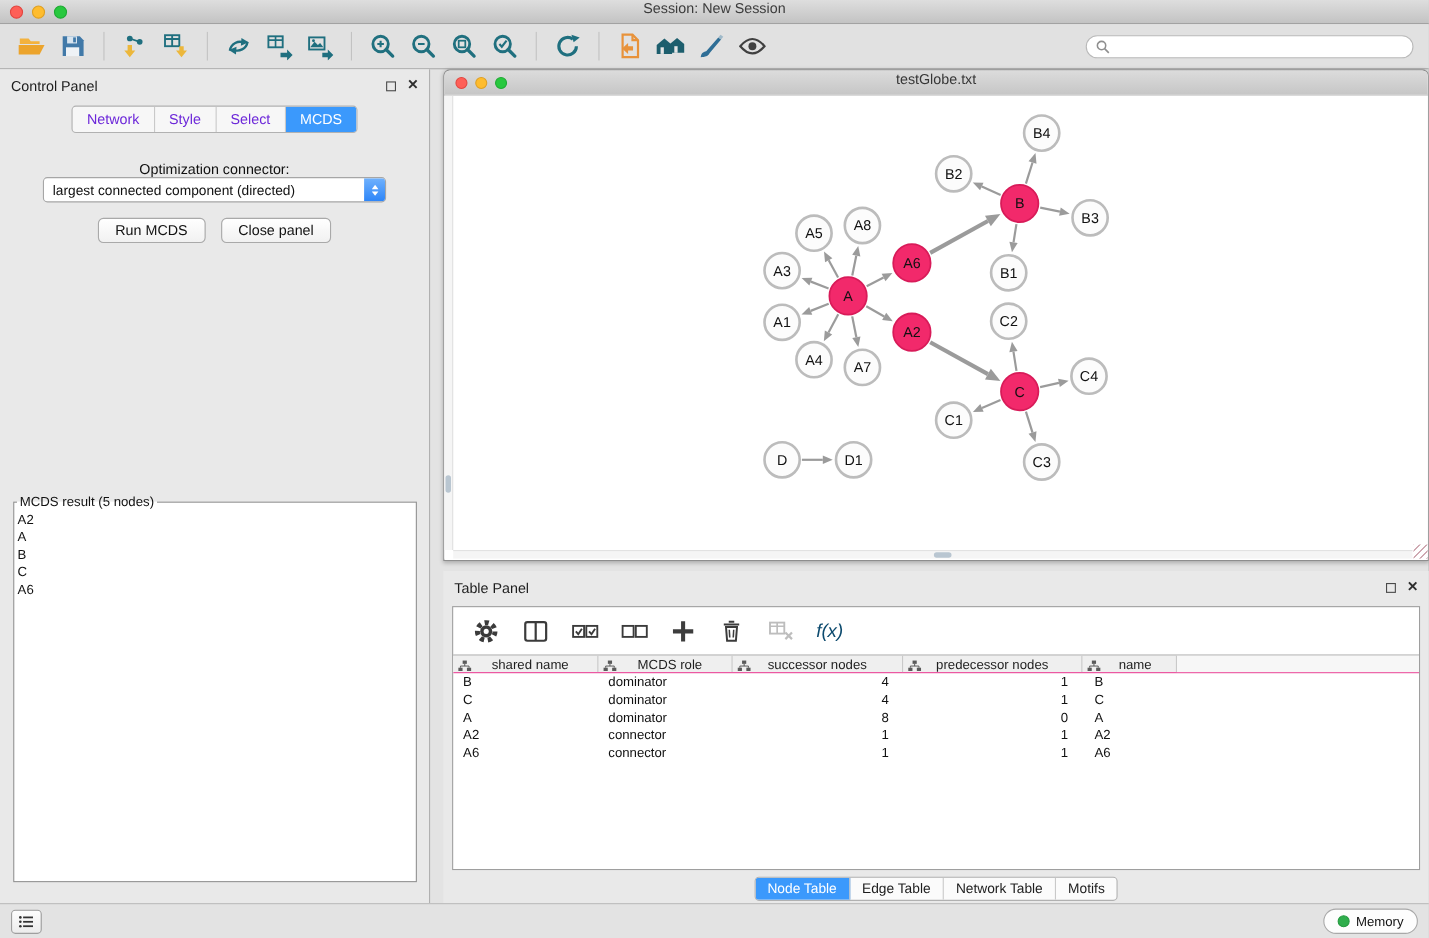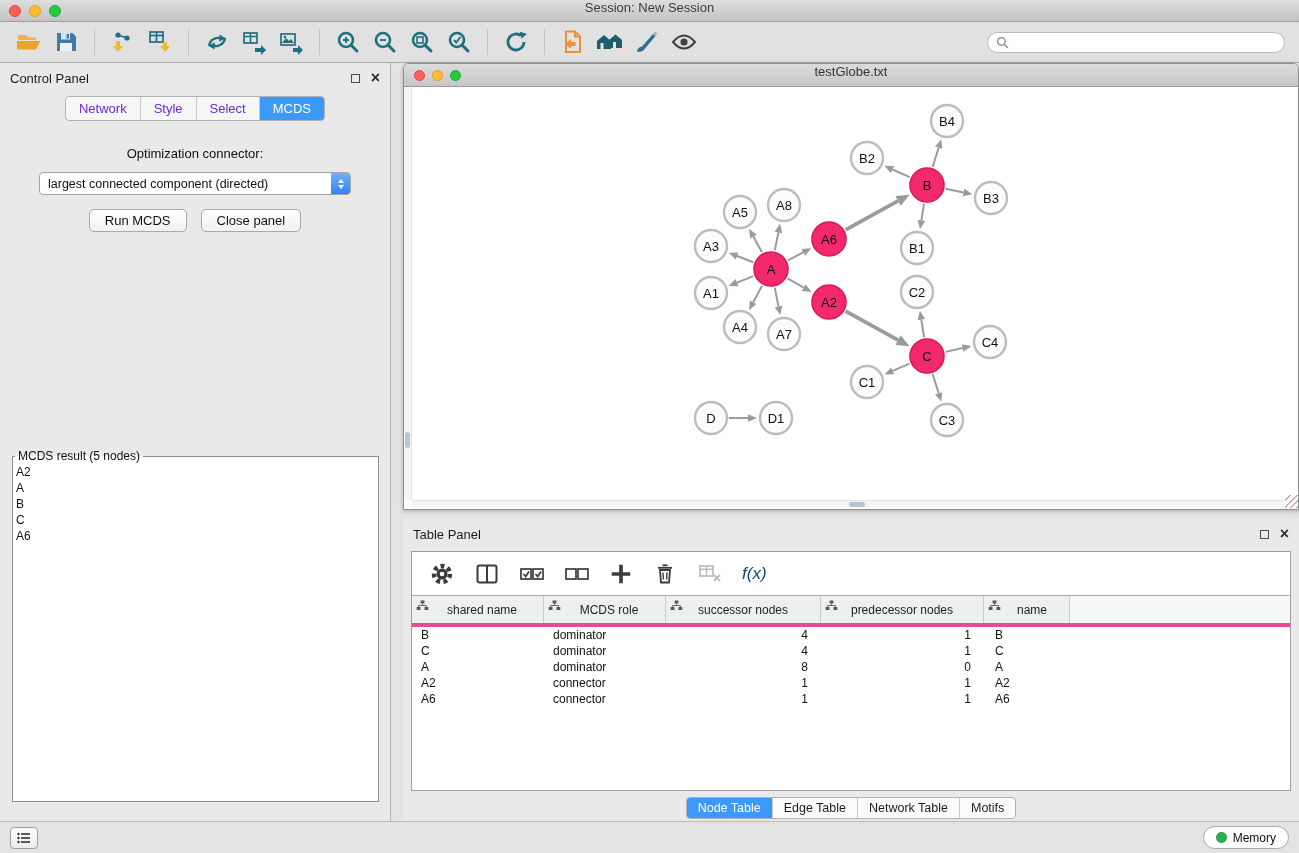--- a/index.html
+++ b/index.html
@@ -29,21 +29,21 @@
 .panel-head{height:30px;display:flex;align-items:center;padding:0 10px;font-size:13px;color:#1d1d1d}
 .pctrls{margin-left:auto;display:flex;gap:11px;align-items:center}
 .float-btn{width:9px;height:9px;border:1.5px solid #4a4a4a;display:inline-block}
 .close-btn{font-size:16px;font-weight:bold;color:#2e2e2e;line-height:10px;cursor:pointer}
 .ctabs{display:flex;justify-content:center;margin-top:3px}
 .ctabs-group{display:flex;border:1px solid #b1b1b1;border-radius:4px;overflow:hidden;background:#f7f7f7}
 .ctab{padding:4px 13px;font-size:13px;border-right:1px solid #c9c9c9;color:#6d28d9;cursor:pointer}
 .ctab:last-child{border-right:none}
 .ctab.on{background:#3b99fc;color:#fff}
 .opt-label{text-align:center;margin-top:25px;font-size:13px;color:#111}
-.dropdown{margin:11px auto 0;width:312px;height:23px;background:#fff;border:1px solid #a6a6a6;border-radius:4px;display:flex;align-items:center;overflow:hidden}
+.dropdown{margin:0 auto 0;width:312px;height:23px;background:#fff;border:1px solid #a6a6a6;border-radius:4px;display:flex;align-items:center;overflow:hidden}
 .dd-text{flex:1;padding:0 8px;font-size:12.5px;white-space:nowrap;overflow:hidden;color:#111}
 .dd-step{width:19px;align-self:stretch;background:linear-gradient(#6fb1fd,#2d85f8);display:flex;flex-direction:column;align-items:center;justify-content:center;gap:2px;cursor:pointer}
 .tri-up{width:0;height:0;border-left:3.5px solid transparent;border-right:3.5px solid transparent;border-bottom:4.5px solid #fff}
 .tri-down{width:0;height:0;border-left:3.5px solid transparent;border-right:3.5px solid transparent;border-top:4.5px solid #fff}
 .btn-row{display:flex;justify-content:center;gap:14px;margin-top:14px}
 .btn{background:linear-gradient(#ffffff,#f1f1f1);border:1px solid #a9a9a9;border-radius:5px;padding:3px 15px;font-size:13px;color:#111;cursor:pointer}
 .result-box{position:absolute;left:12px;top:386px;width:367px;height:353px;border:1px solid #8f8f8f;background:#fff;padding:1px 0}
 .result-box legend{font-size:12px;color:#111;padding:0 3px;margin-left:2px}
 .ritem{font-size:12px;line-height:16px;padding-left:3px;color:#111}
 
@@ -59,21 +59,21 @@
 .hthumb{position:absolute;left:437px;top:1px;width:16px;height:5px;background:#b9c6d1;border-radius:3px}
 .grip{position:absolute;right:0;bottom:0;width:13px;height:13px;background:repeating-linear-gradient(315deg,#cfa9b2 0 1.5px,transparent 1.5px 4.5px)}
 
 
 .table-panel{position:absolute;left:403px;top:519px;width:896px;height:302px;background:#e9e9e9}
 .tp-body{margin:2px 8px 0;border:1px solid #9e9e9e;background:#fff;height:240px;display:flex;flex-direction:column}
 .tp-toolbar{height:43px;display:flex;align-items:center;gap:19px;padding:0 17px}
 .tpbtn{display:flex;align-items:center;justify-content:center;cursor:pointer}
 .fx-label{font-family:Liberation Sans, sans-serif;font-style:italic;font-size:17px;color:#0c4a6e}
 .tbl-wrap{flex:1;border-top:1px solid #a8a8a8;overflow:hidden;display:flex;flex-direction:column}
-.tr-head{display:flex;height:31px;background:#efefef;border-bottom:4px solid #ec4899}
+.tr-head{display:flex;height:16px;background:#efefef;border-bottom:1px solid #ec4899}
 .th{display:flex;align-items:center;justify-content:center;gap:5px;font-size:12px;color:#1e1e1e;border-right:1px solid #c9c9c9;position:relative}
 .th .hicon{position:absolute;left:4px;top:4px}
 .th-fill{flex:1;background:#f7f7f7}
 .tr{display:flex;height:16px;align-items:center;font-size:12px;color:#111}
 .c0{width:132px;padding-left:9px}
 .c1{width:122px;padding-left:9px}
 .c2{width:155px}
 .c3{width:163px}
 .c4{width:86px;padding-left:11px}
 .td.c2,.td.c3{text-align:right;padding-right:13px}

